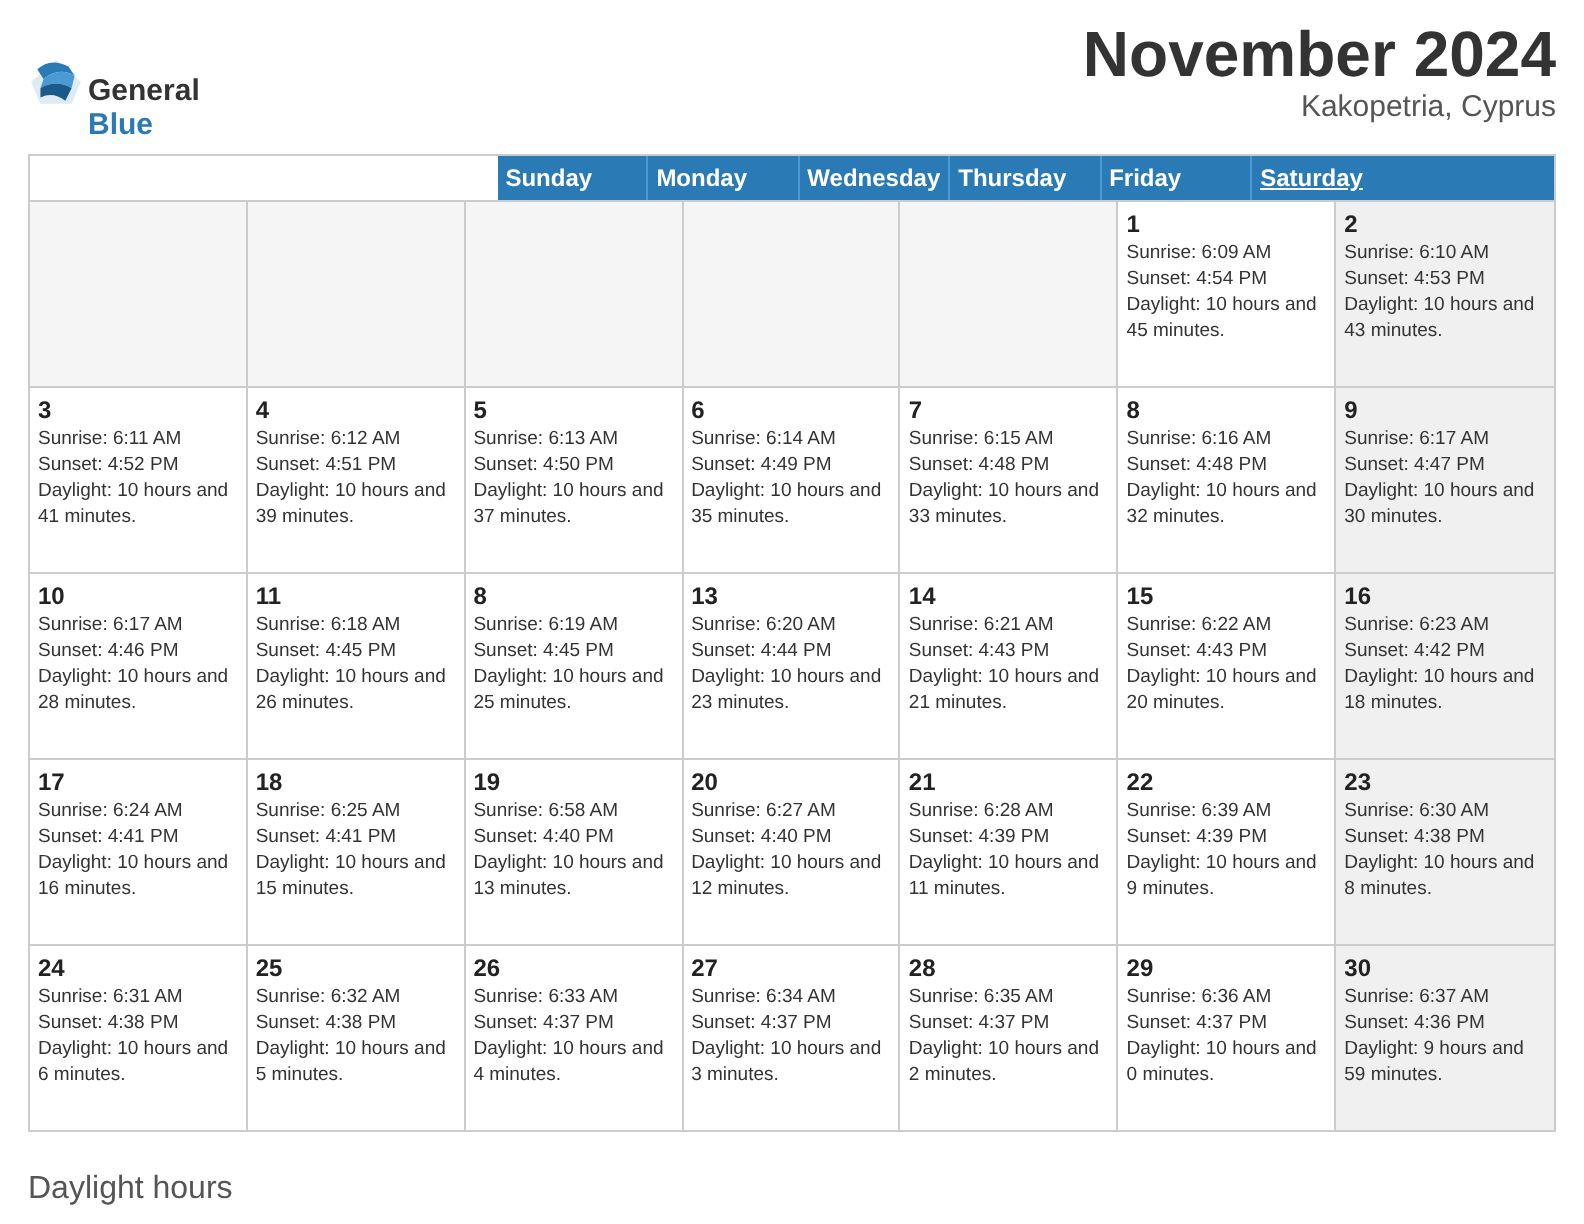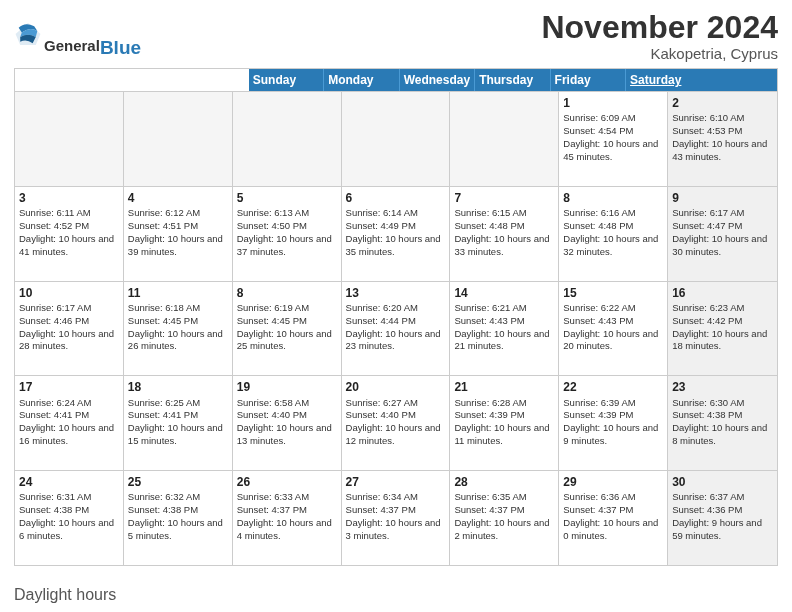--- a/index.html
+++ b/index.html
@@ -23,30 +23,31 @@
       justify-content: space-between;
       margin-bottom: 6px;
     }
     .logo {
       display: flex;
       align-items: center;
       gap: 0px;
     }
     .logo-text {
       display: flex;
+      flex-direction: column;
       line-height: 1.1;
       margin-top: 28px;
     }
     .logo-general {
       font-size: 15px;
       font-weight: bold;
       color: #333;
     }
     .logo-blue {
-      font-size: 19px;
+      font-size: 15px;
       font-weight: bold;
       color: #2a7ab5;
     }
     .logo-icon {
       width: 28px;
       height: 28px;
       margin-right: 2px;
     }
     .title-block {
       text-align: right;

